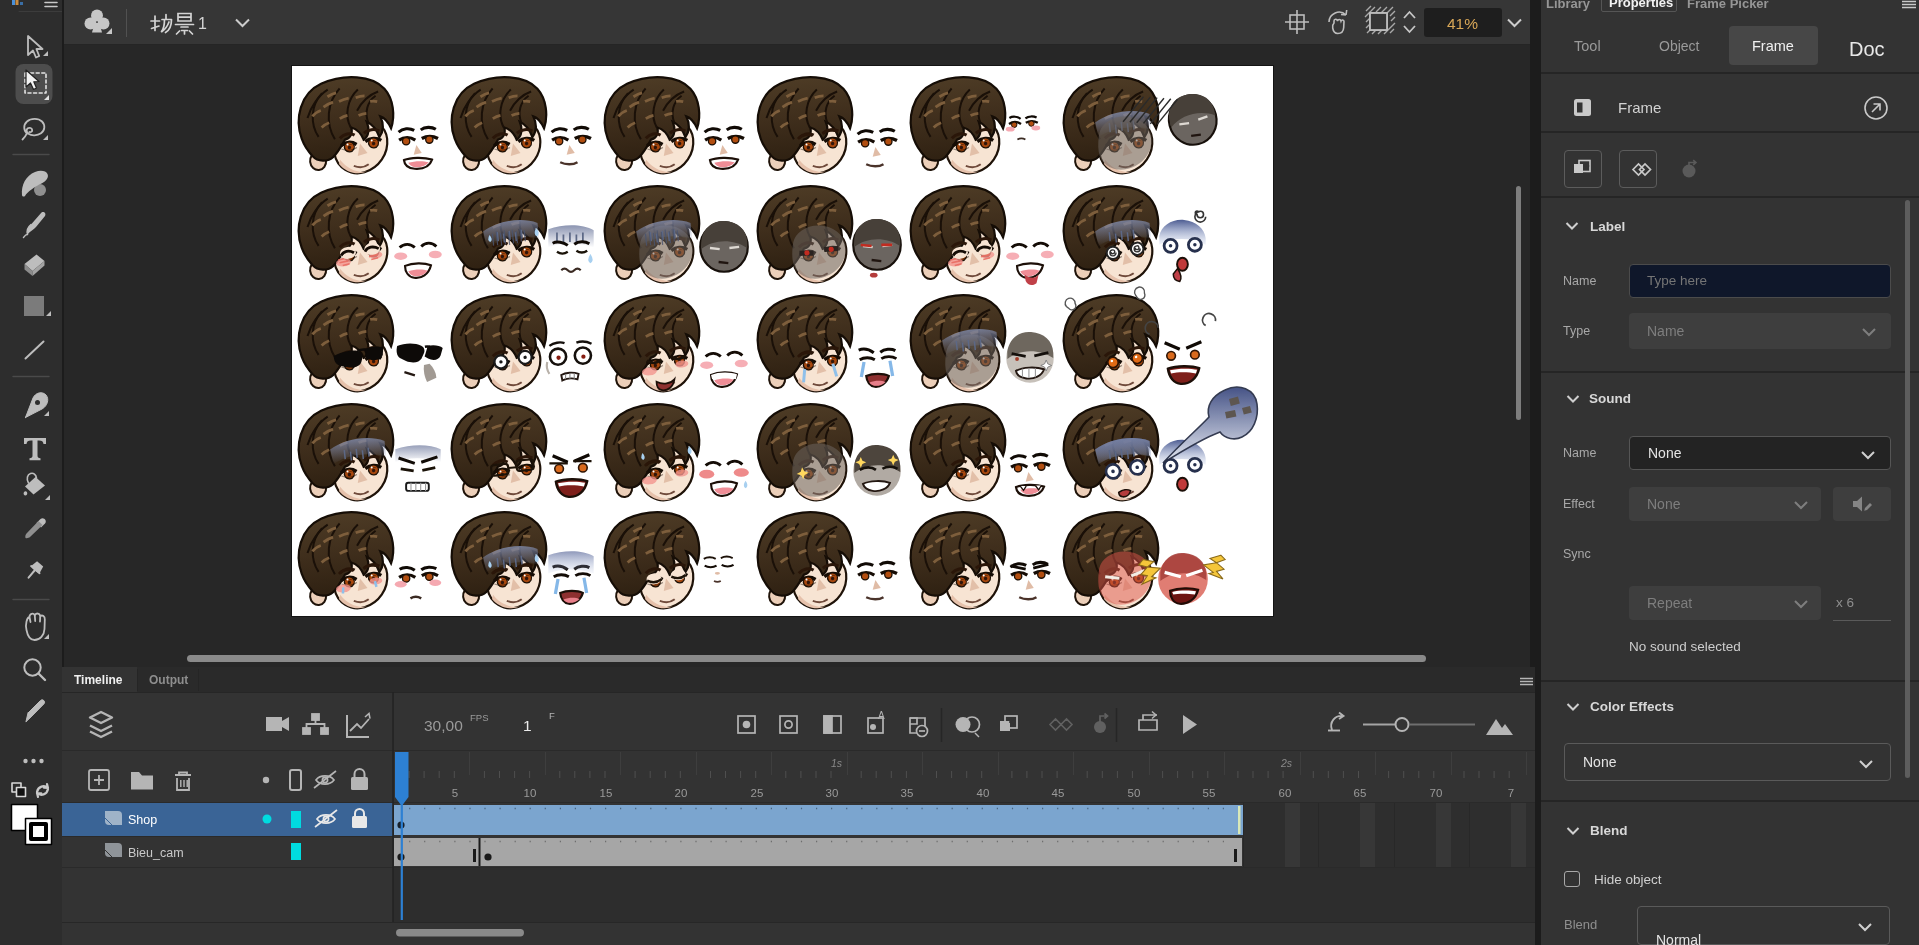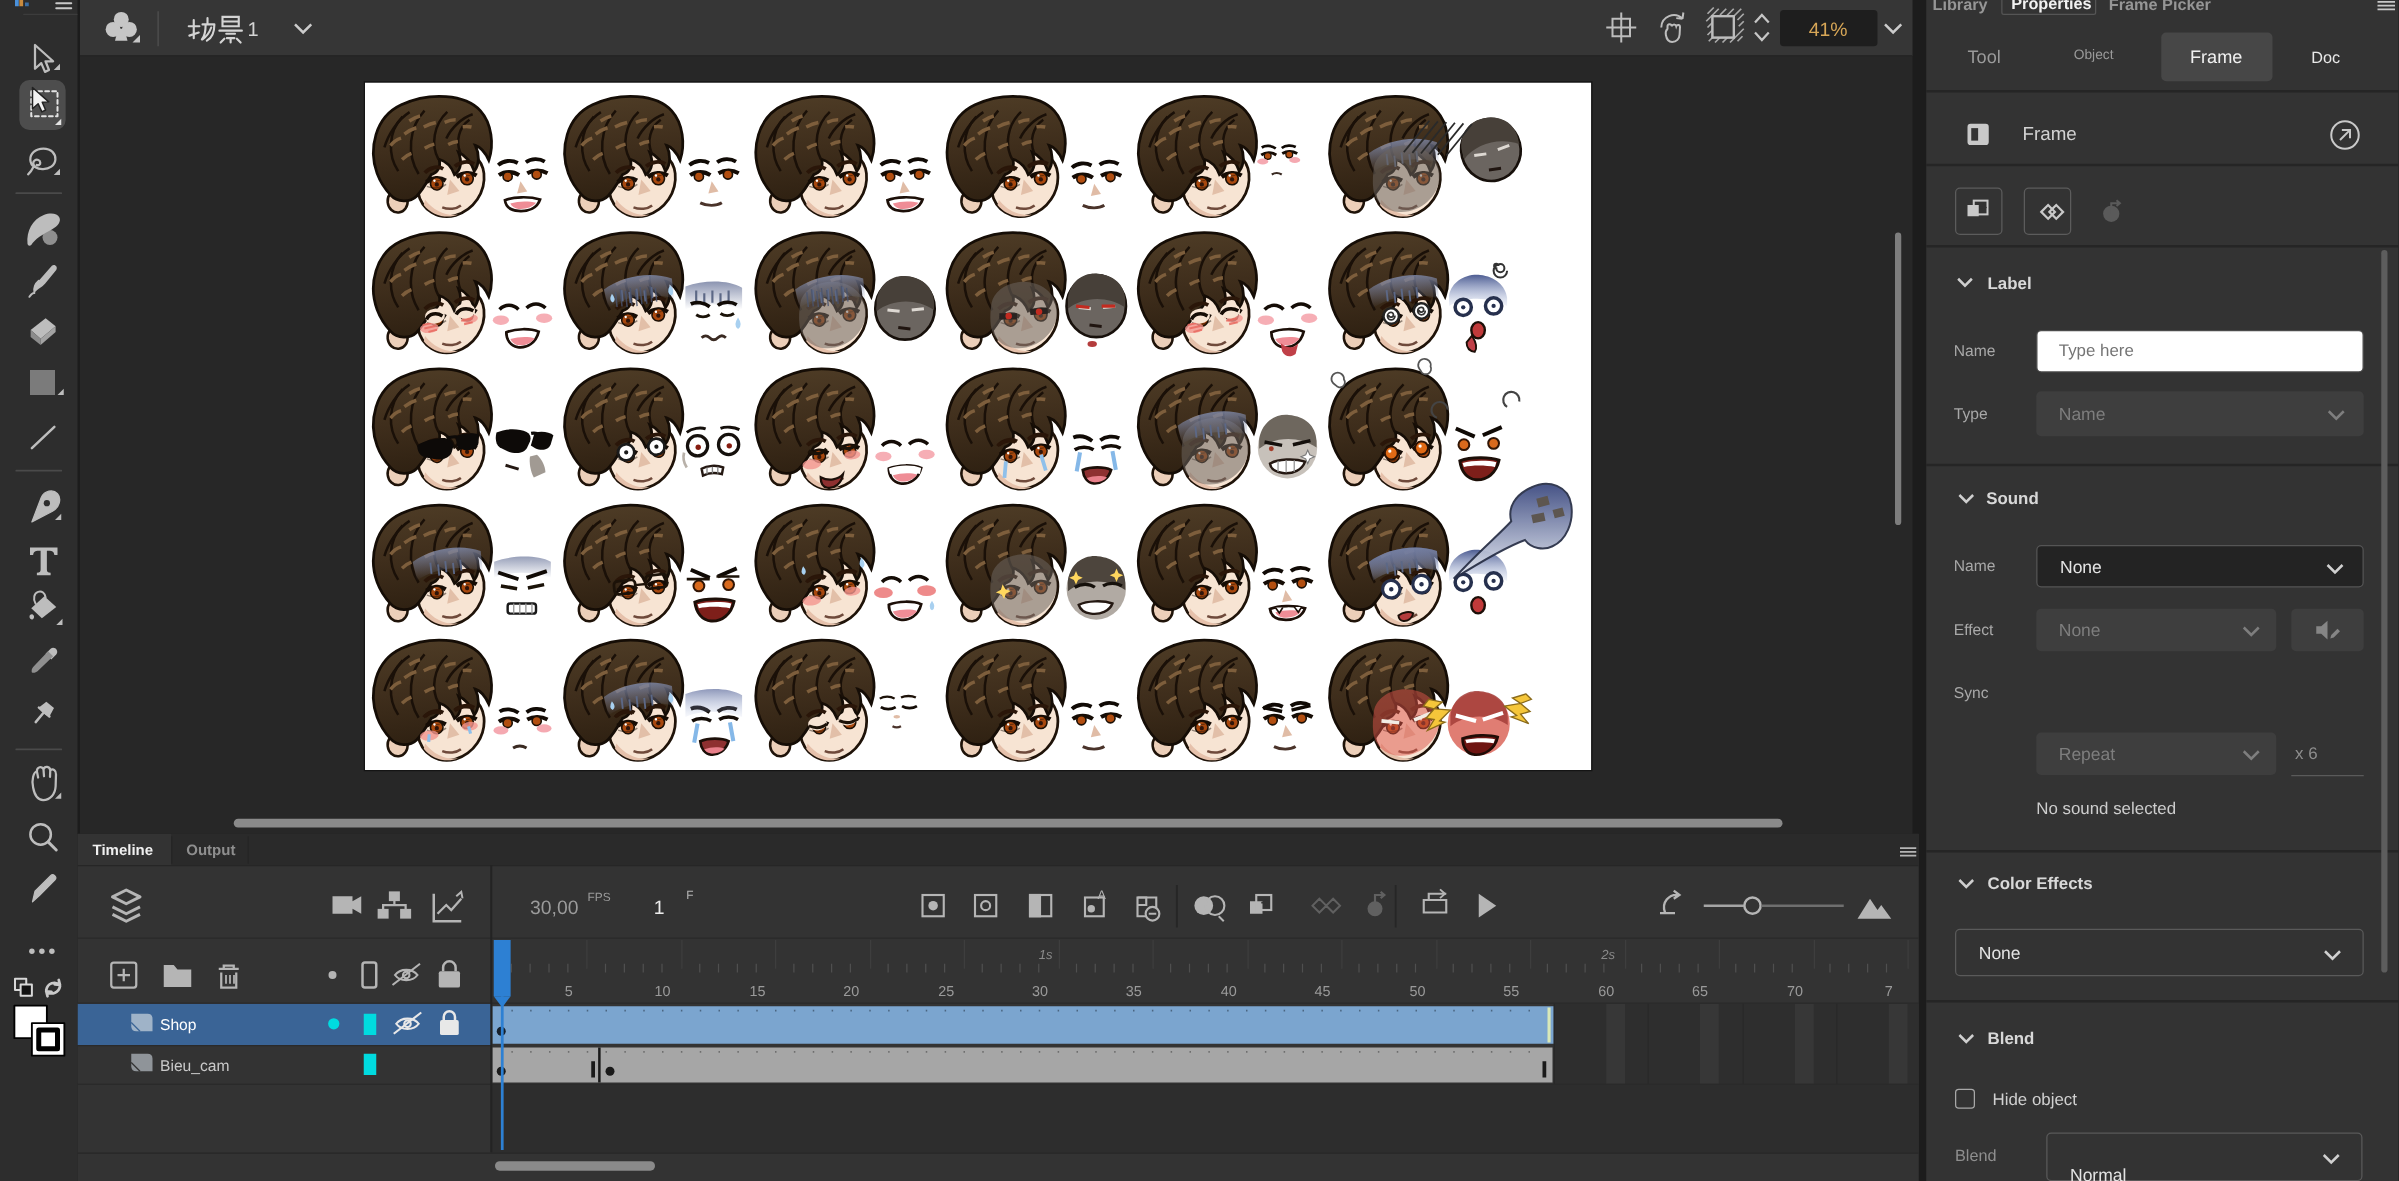--- a/index.html
+++ b/index.html
@@ -909,24 +909,24 @@
 
     <div class="txt" style="left:5px; top:-4px; font-size:13px; font-weight:bold; color:#969696;">Library</div>
     <div class="abs" style="left:60px; top:-30px; width:76px; height:42px; border:1px solid #555; border-radius:0 0 2px 2px; background:#333;"></div>
     <div class="txt" style="left:68px; top:-5px; font-size:13px; font-weight:bold; color:#f2f2f2;">Properties</div>
     <div class="txt" style="left:146px; top:-4px; font-size:13px; font-weight:bold; color:#969696;">Frame Picker</div>
     <svg class="abs" style="left:360px; top:0;" width="16" height="10">
         <path d="M1,1.5 H15 M1,4.5 H15 M1,7.5 H15" stroke="#c9c9c9" stroke-width="1.4"></path>
       </svg>
 
     <div class="txt" style="left:33px; top:38px; font-size:14.5px; color:#9a9a9a;">Tool</div>
-    <div class="txt" style="left:118px; top:38px; font-size:11px; color:#9a9a9a;">Object</div>
+    <div class="txt" style="left:118px; top:38px; font-size:14px; color:#9a9a9a;">Object</div>
     <div class="abs" style="left:188px; top:26px; width:89px; height:39px; background:#474747; border-radius:4px;"></div>
     <div class="txt" style="left:211px; top:38px; font-size:14.5px; color:#f0f0f0;">Frame</div>
-    <div class="txt" style="left:308px; top:38px; font-size:13px; color:#e8e8e8;">Doc</div>
+    <div class="txt" style="left:308px; top:38px; font-size:20px; color:#e8e8e8;">Doc</div>
     <div class="rp-div" style="top:72px;"></div>
 
     <svg class="abs" style="left:32px; top:98px;" width="20" height="20">
         <rect x="1" y="1" width="17" height="17" rx="2.5" fill="#c9c9c9"></rect>
         <rect x="4" y="4.5" width="5.5" height="10" fill="#333"></rect>
       </svg>
     <div class="txt" style="left:77px; top:99px; font-size:15px; color:#d2d2d2;">Frame</div>
     <svg class="abs" style="left:322px; top:95px;" width="26" height="26">
         <circle cx="13" cy="13" r="11" fill="none" stroke="#c9c9c9" stroke-width="1.6"></circle>
         <path d="M9,17 L16.5,9.5 M10.5,9 h6.5 v6.5" stroke="#c9c9c9" stroke-width="1.6" fill="none"></path>
@@ -949,21 +949,21 @@
         <circle cx="9" cy="13" r="6.5" fill="#999"></circle>
         <path d="M9,13 V4.5 h6.5 m-2.3,-2.3 l2.7,2.3 -2.7,2.3" stroke="#999" stroke-width="1.6" fill="none"></path>
       </svg>
     <div class="rp-div" style="top:196px;"></div>
 
     <svg class="abs" style="left:24px; top:221px;" width="14" height="10">
         <path d="M1.5,2 L7,7.5 L12.5,2" stroke="#cfcfcf" stroke-width="2" fill="none"></path>
       </svg>
     <div class="rp-h" style="left:49px; top:219px;">Label</div>
     <div class="rp-lab" style="left:22px; top:274px;">Name</div>
-    <div class="abs" style="left:88px; top:264px; width:262px; height:34px; background:#ffffff; border:1px solid #4b4b4b; border-radius:4px;">
+    <div class="abs" style="left:88px; top:264px; width:262px; height:34px; background:#0f172a; border:1px solid #4b4b4b; border-radius:4px;">
       <div class="txt" style="left:17px; top:8px; font-size:13.5px; color:#757575;">Type here</div>
       </div>
     <div class="rp-lab" style="left:22px; top:324px;">Type</div>
     <div class="sel sel-dis" style="left:88px; top:313px; width:262px; height:36px;">
         <span>Name</span>
       <svg class="chev" style="right:14px; top:11px;">
           <path d="M2,5 l6,6 6,-6" stroke="#7e7e7e" stroke-width="2" fill="none"></path>
         </svg>
       </div>
     <div class="rp-div" style="top:371px;"></div>

